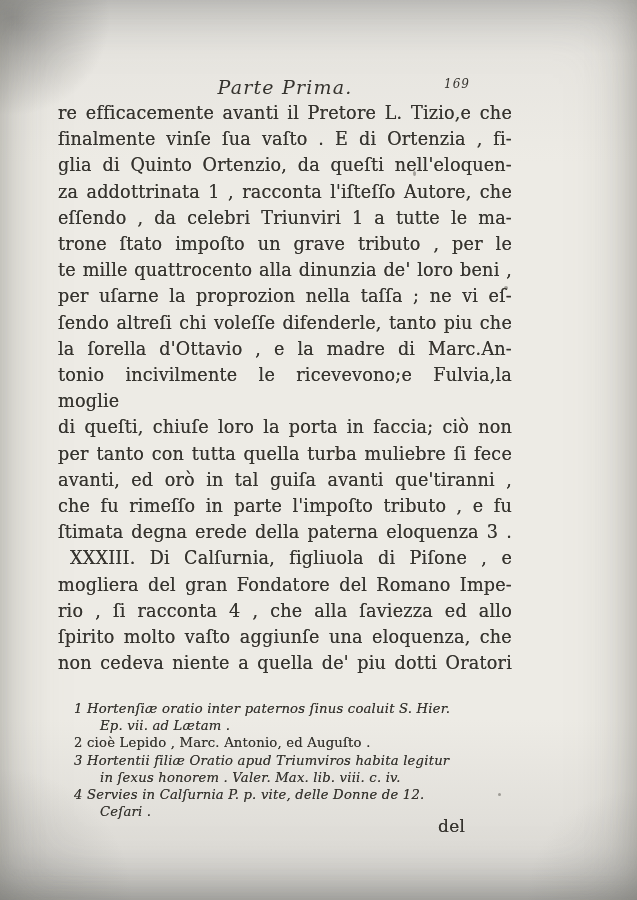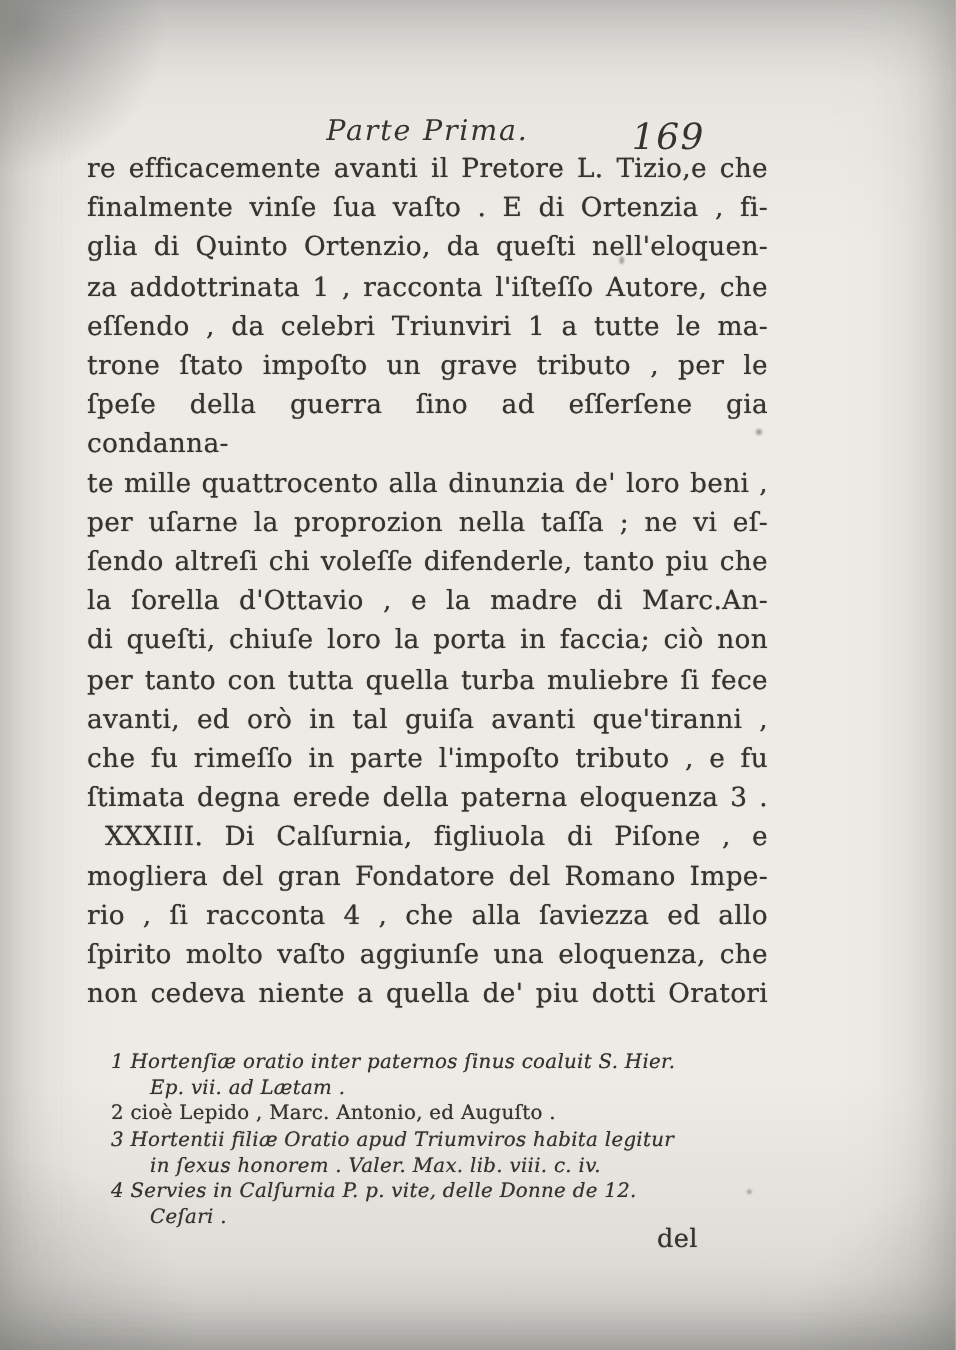--- a/index.html
+++ b/index.html
@@ -41,21 +41,21 @@
     left: 50%; transform: translateX(-50%);
     font-style: italic;
     font-size: 19px;
     letter-spacing: 1.2px;
     white-space: nowrap;
   }
   .page-number {
     position: absolute;
     right: 42px; top: 1px;
     font-style: italic;
-    font-size: 24px;
+    font-size: 12px;
     letter-spacing: 1px;
   }
   .body-text {
     position: absolute;
     top: 100px; left: 0;
     width: 100%;
   }
   .line {
     font-size: 17.6px;
     line-height: 26.2px;
@@ -106,25 +106,25 @@
       <span class="page-number">169</span>
     </div>
 
     <div class="body-text">
       <div class="line">re efficacemente avanti il Pretore L. Tizio,e che</div>
       <div class="line">finalmente vinſe ſua vaſto . E di Ortenzia , fi-</div>
       <div class="line">glia di Quinto Ortenzio, da queſti nell'eloquen-</div>
       <div class="line">za addottrinata 1 , racconta l'iſteſſo Autore, che</div>
       <div class="line">eſſendo , da celebri Triunviri 1 a tutte le ma-</div>
       <div class="line">trone ſtato impoſto un grave tributo , per le</div>
-      <div class="line">ſpeſe della guerra ſino ad eſſerſene gia condanna-</div>
       <div class="line">te mille quattrocento alla dinunzia de' loro beni ,</div>
       <div class="line">per uſarne la proprozion nella taſſa ; ne vi eſ-</div>
       <div class="line">ſendo altreſi chi voleſſe difenderle, tanto piu che</div>
       <div class="line">la ſorella d'Ottavio , e la madre di Marc.An-</div>
+      <div class="line">tonio incivilmente le ricevevono;e Fulvia,la moglie</div>
       <div class="line">di queſti, chiuſe loro la porta in faccia; ciò non</div>
       <div class="line">per tanto con tutta quella turba muliebre ſi fece</div>
       <div class="line">avanti, ed orò in tal guiſa avanti que'tiranni ,</div>
       <div class="line">che fu rimeſſo in parte l'impoſto tributo , e fu</div>
       <div class="line">ſtimata degna erede della paterna eloquenza 3 .</div>
       <div class="line para-indent">XXXIII. Di Calſurnia, figliuola di Piſone , e</div>
       <div class="line">mogliera del gran Fondatore del Romano Impe-</div>
       <div class="line">rio , ſi racconta 4 , che alla ſaviezza ed allo</div>
       <div class="line">ſpirito molto vaſto aggiunſe una eloquenza, che</div>
       <div class="line">non cedeva niente a quella de' piu dotti Oratori</div>

